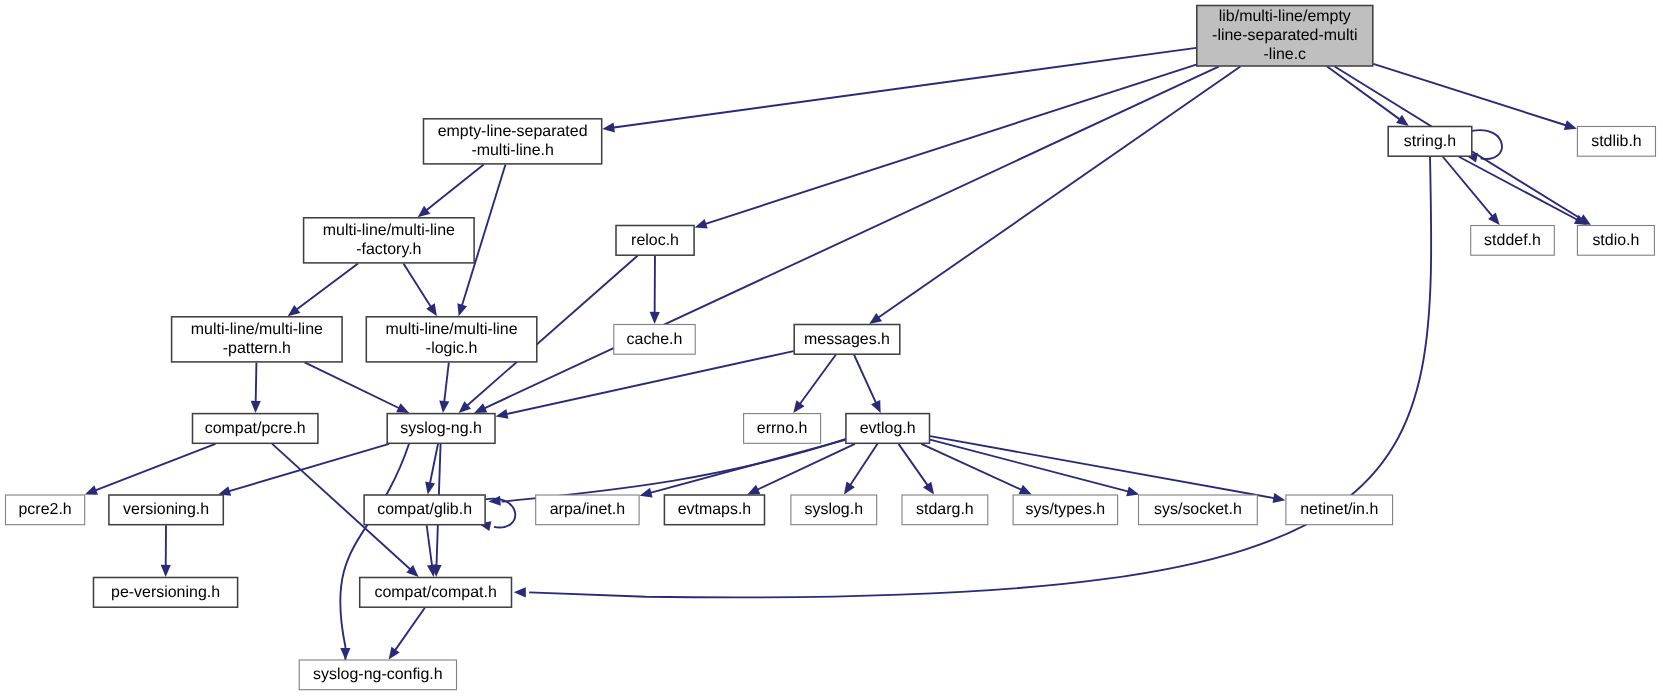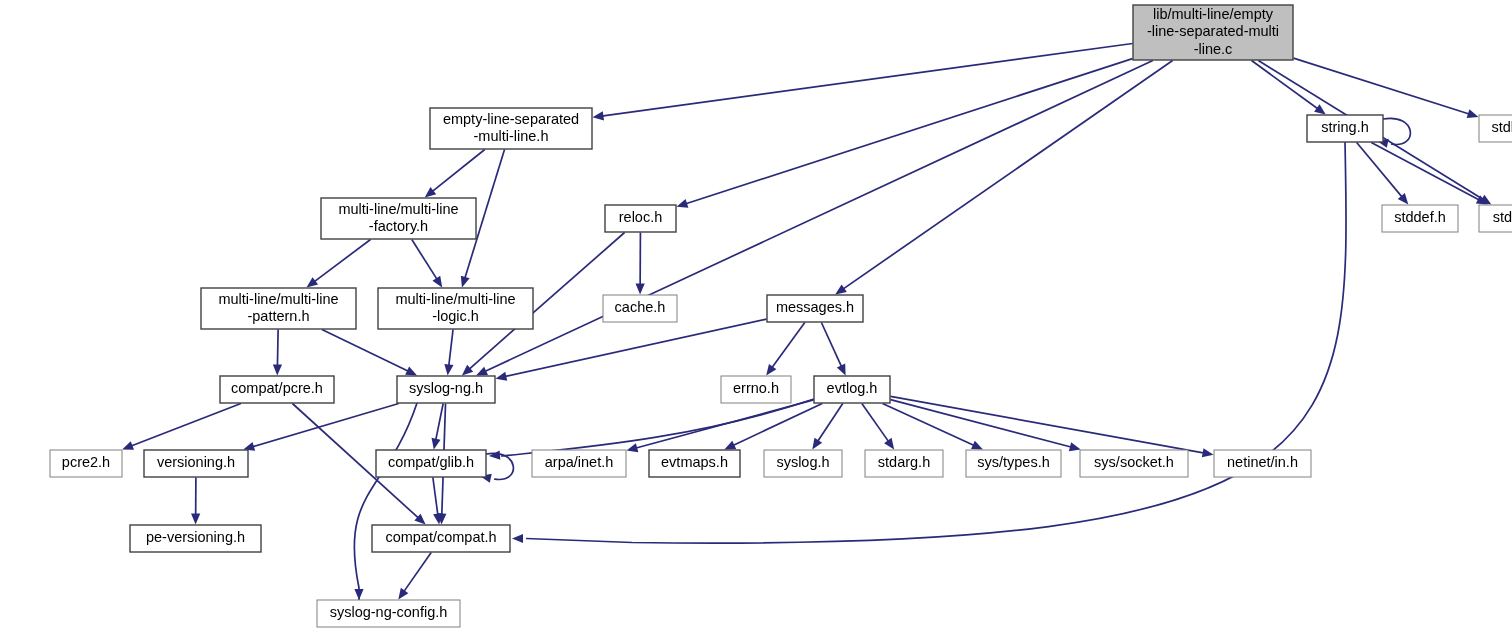--- a/index.html
+++ b/index.html
@@ -10,21 +10,20 @@
   body {
     width: 1512px;
     height: 633px;
     font-family: "Liberation Sans", sans-serif;
     overflow: hidden;
   }
   #graph-root {
     position: relative;
     width: 1296px;
     height: 633px;
-    margin-left: 45px;
   }
   svg#dep-graph {
     display: block;
     width: 1512px;
     height: 633px;
   }
   .node-box {
     fill: #ffffff;
     stroke: #808080;
     stroke-width: 1;

